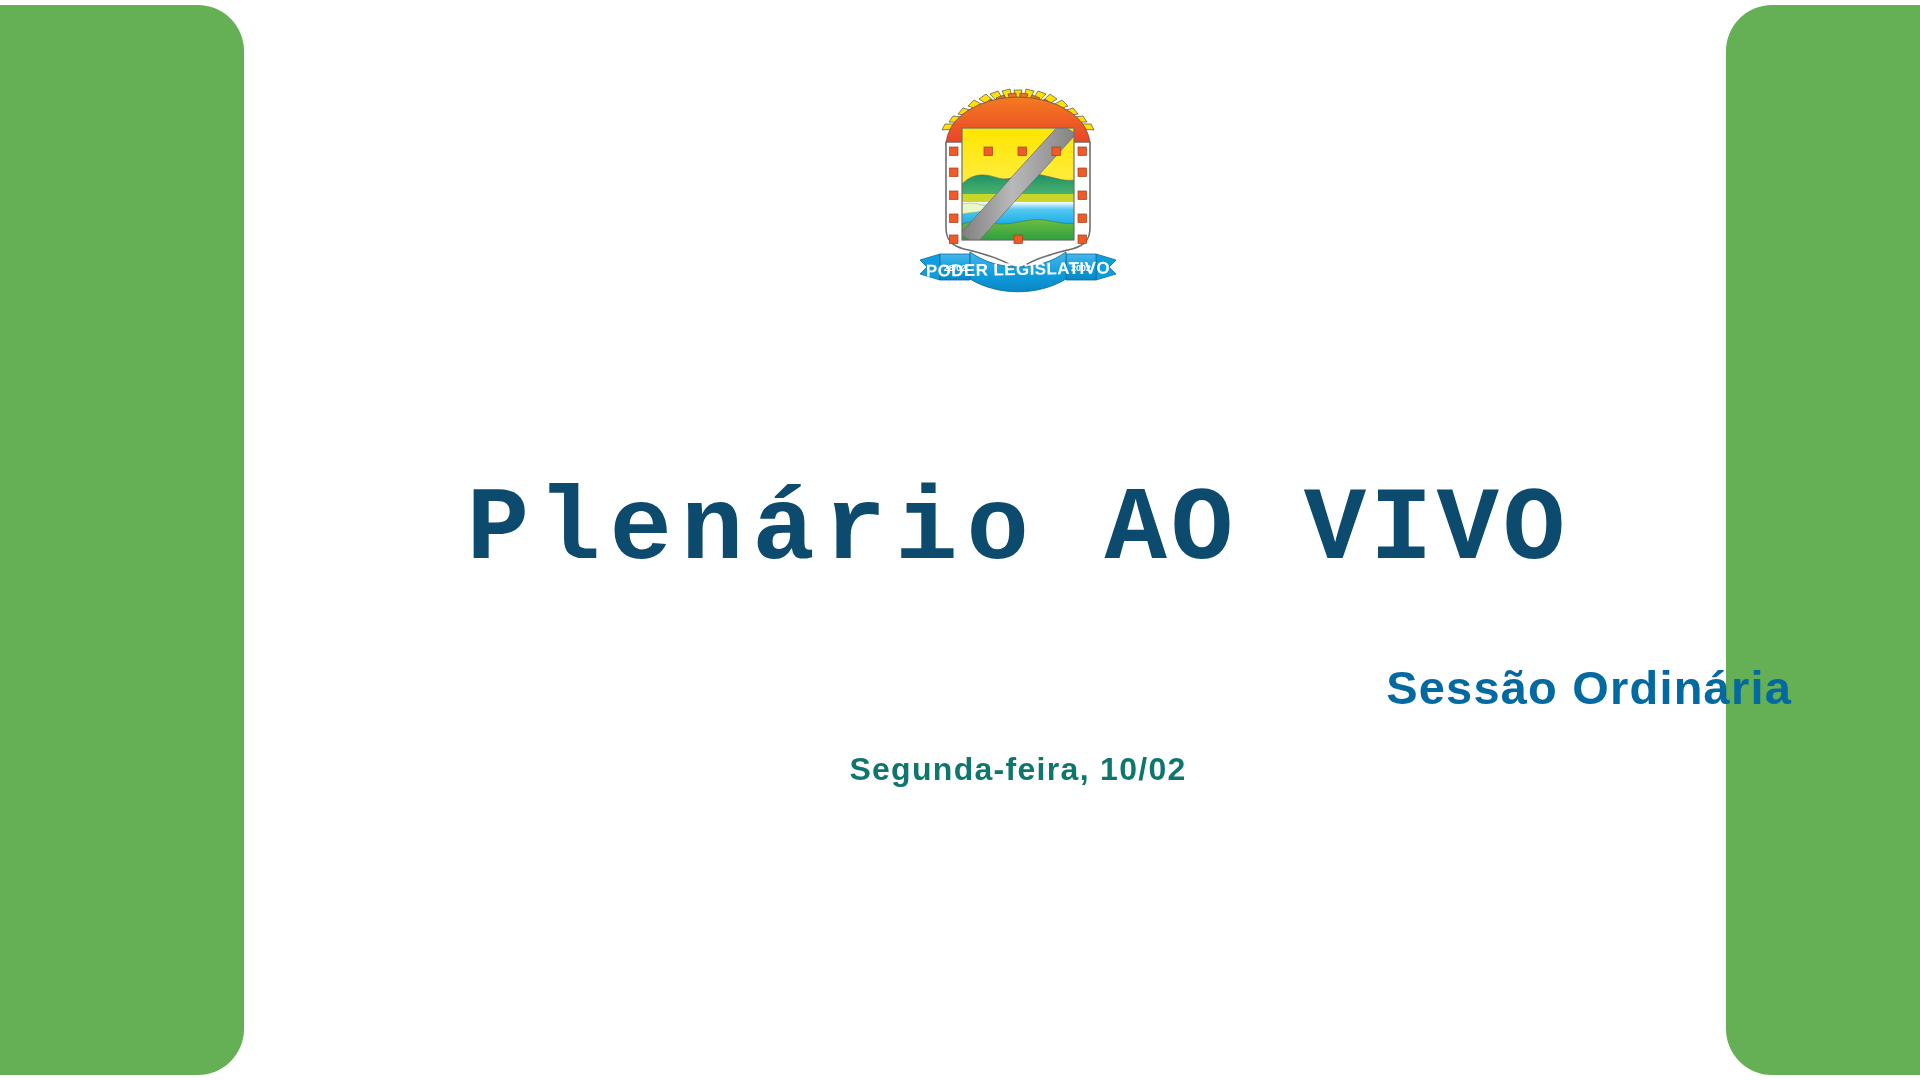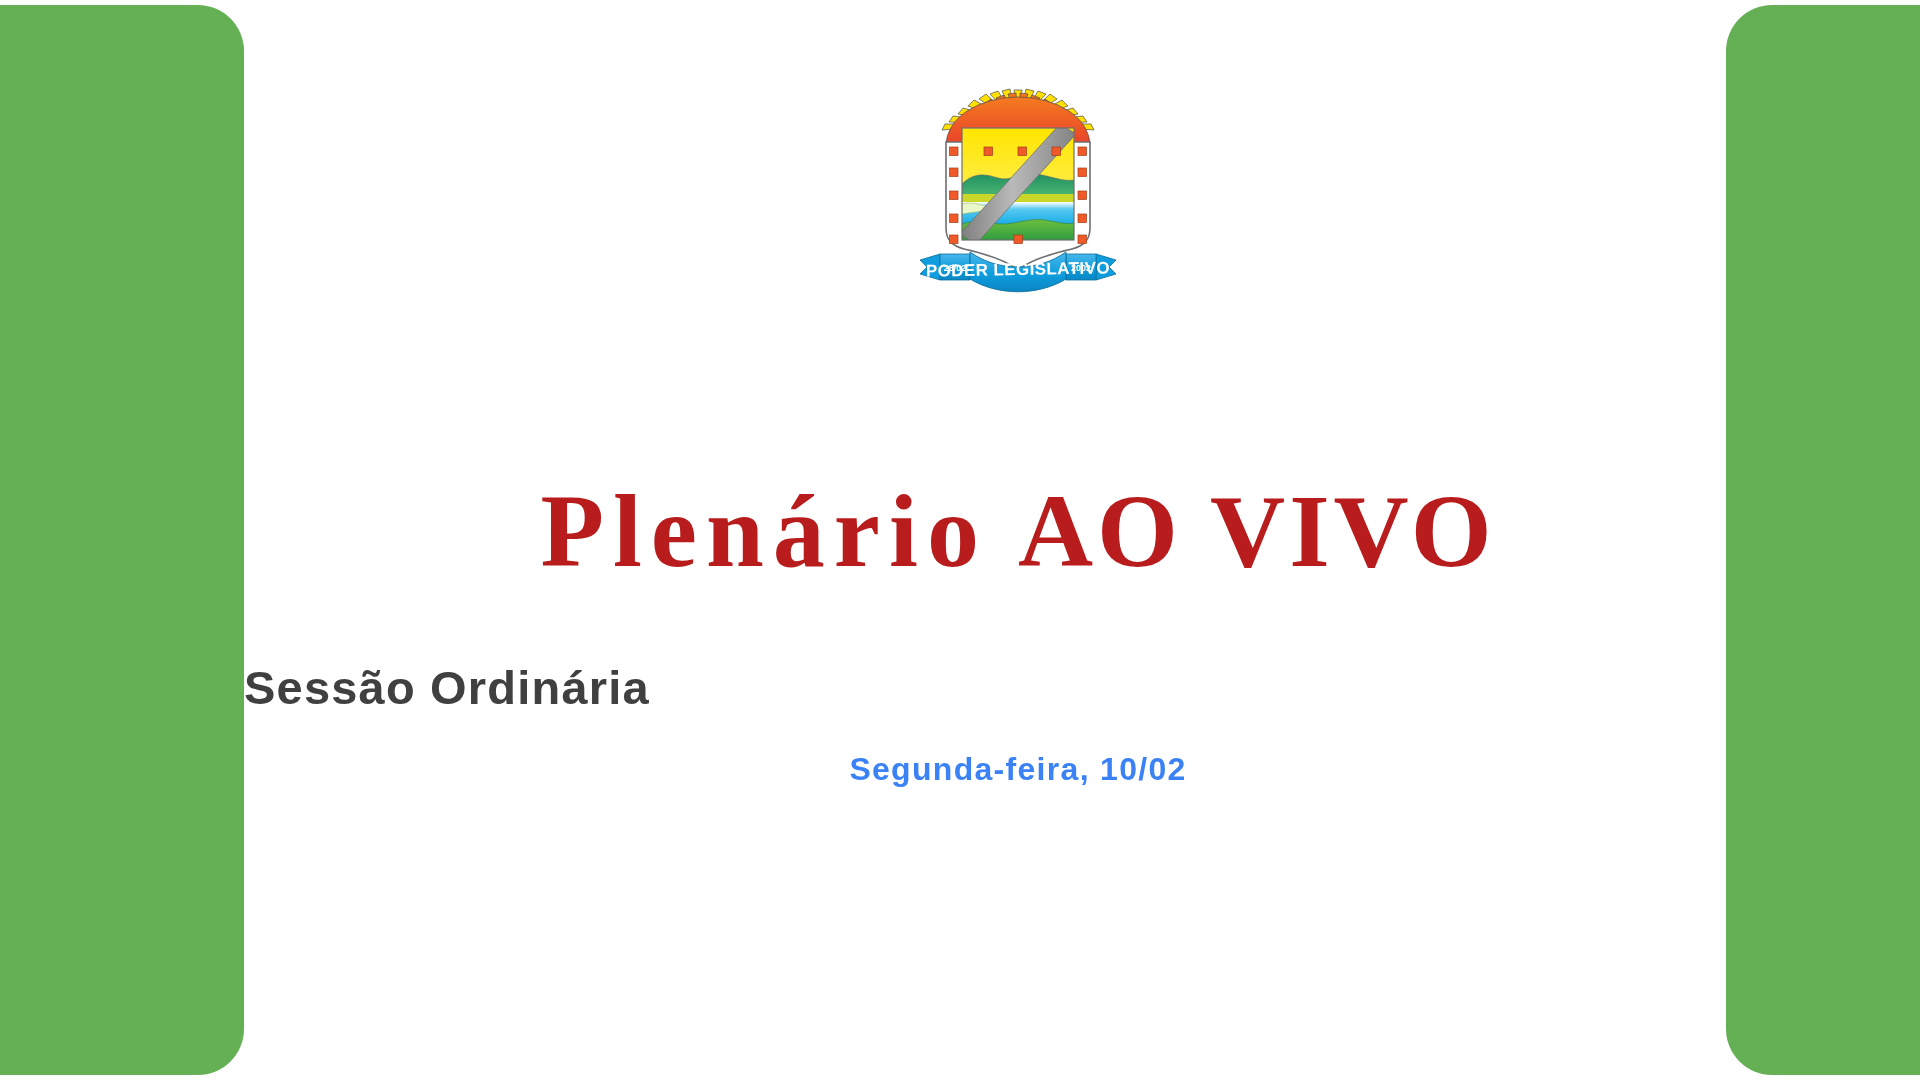--- a/index.html
+++ b/index.html
@@ -60,52 +60,52 @@
   }
   #crest { display: block; }
 
   
   #title {
     position: absolute;
     left: 0;
     right: 0;
     top: 476px;
     text-align: center;
-    color: #b91c1c;
-    font-family: Liberation Serif, serif;
+    color: #0c4a6e;
+    font-family: Liberation Mono, monospace;
     font-size: 104px;
     font-weight: bold;
     letter-spacing: 4px;
     line-height: 1.05;
     white-space: nowrap;
   }
   #title .lead { letter-spacing: 9px; }
 
   #subtitle {
     position: absolute;
     left: 0;
     right: 0;
     top: 662px;
-    text-align: left;
-    color: #404040;
+    text-align: right;
+    color: #0369a1;
     font-family: "Liberation Sans", sans-serif;
     font-size: 47px;
     font-weight: bold;
     letter-spacing: 1.2px;
     line-height: 1.1;
     white-space: nowrap;
   }
 
   #date-line {
     position: absolute;
     left: 0;
     right: 0;
     top: 752px;
     text-align: center;
-    color: #3b82f6;
+    color: #0f766e;
     font-family: "Liberation Sans", sans-serif;
     font-size: 32px;
     font-weight: bold;
     letter-spacing: 1.3px;
     line-height: 1.1;
     white-space: nowrap;
   }
 </style>
 </head>
 <body>

